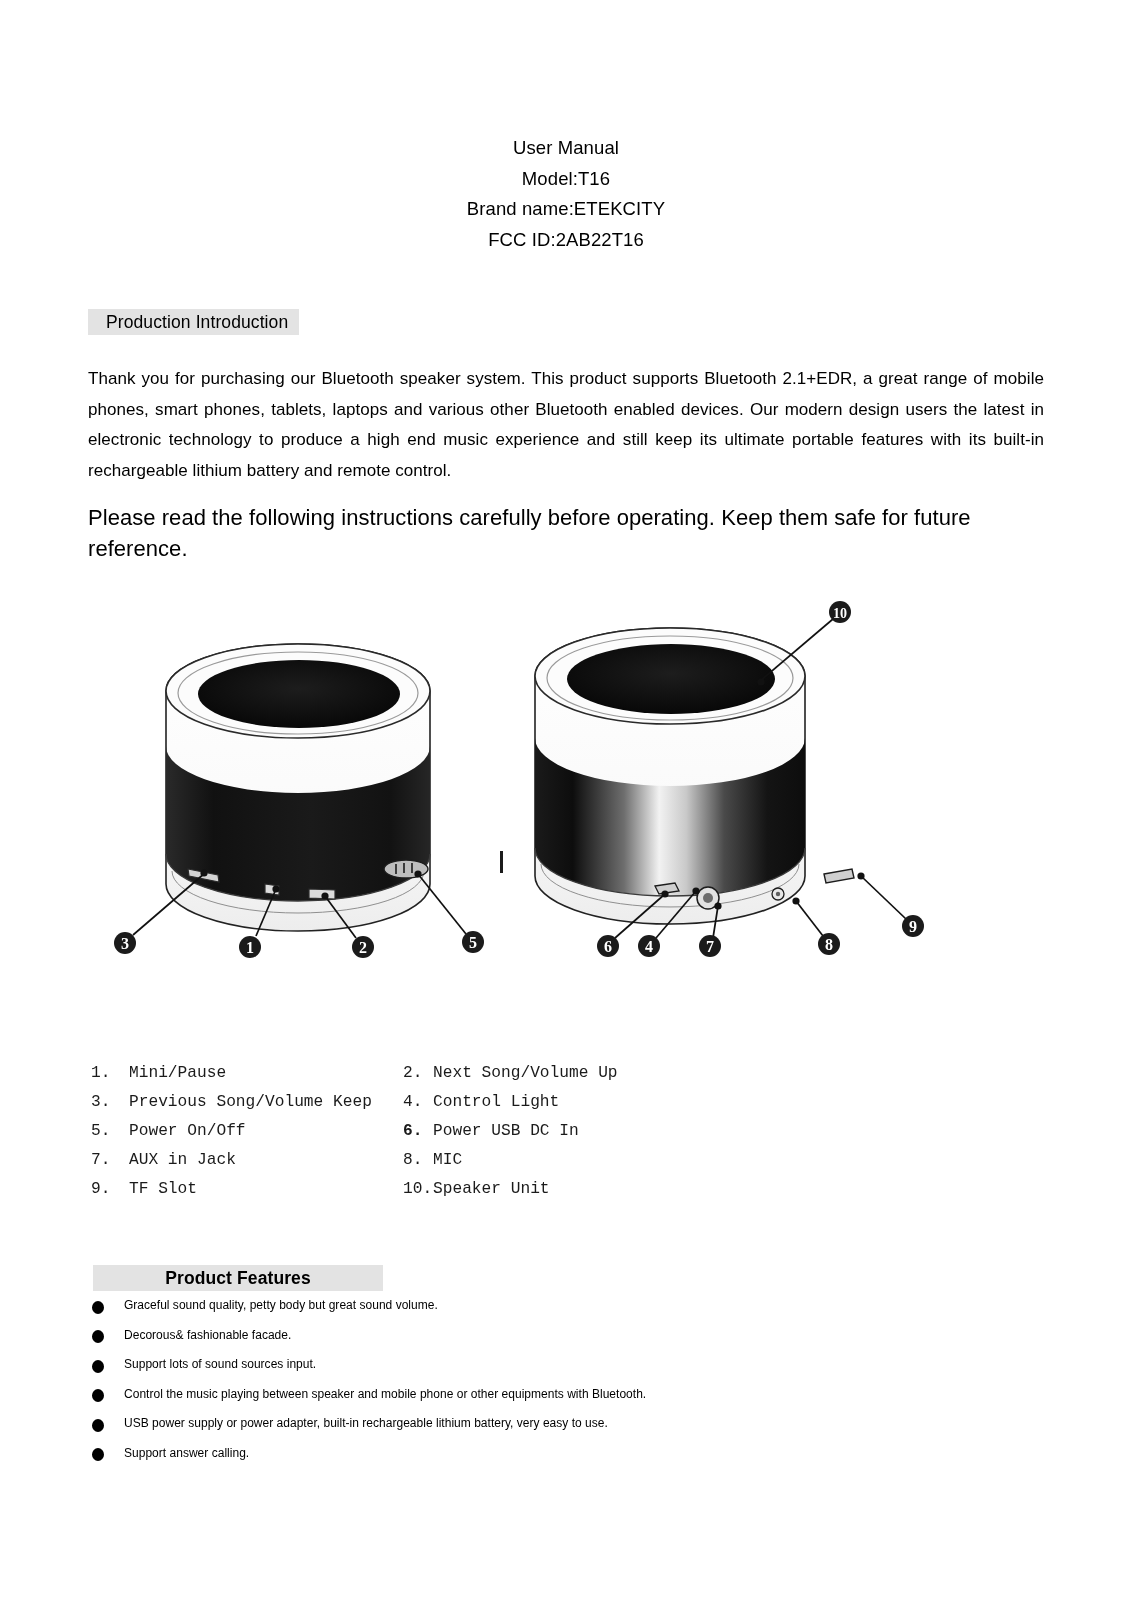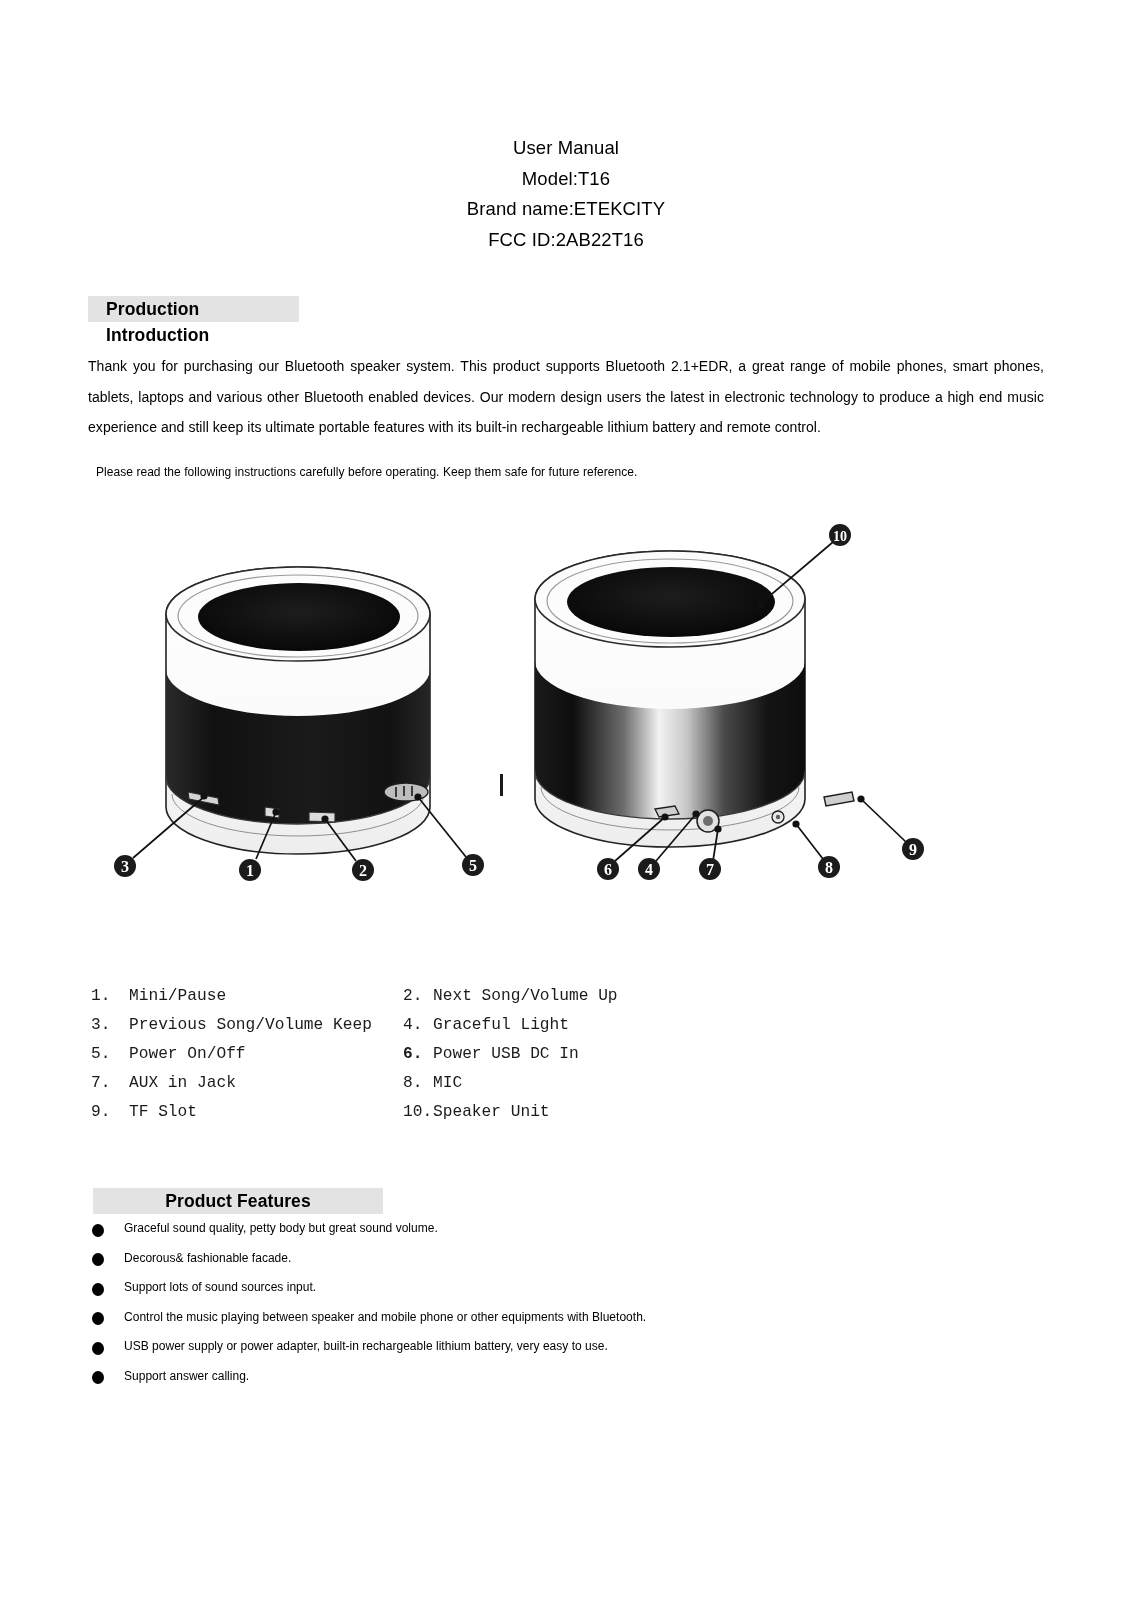--- a/index.html
+++ b/index.html
@@ -35,49 +35,48 @@
 
   
   .section-bar {
     background: #e3e3e3;
     height: 26px;
     line-height: 26px;
     font-size: 17.5px;
   }
   .section-bar.intro {
     width: 211px;
-    margin-top: 41px;
-    font-weight: bold;
+    margin-top: 54px;
+    font-weight: normal;
     padding-left: 18px;
     box-sizing: border-box;
     letter-spacing: 0.1px;
   }
   .section-bar.features {
     width: 290px;
     margin-left: 5px;
     text-align: center;
     font-weight: bold;
     letter-spacing: 0.1px;
   }
 
   
   .intro-para {
     margin-top: 29px;
-    font-size: 14px;
+    font-size: 17px;
     line-height: 30.5px;
     text-align: justify;
     text-justify: inter-word;
     letter-spacing: 0.05px;
   }
   .intro-note {
     margin-top: 0px;
-    font-size: 12px;
+    font-size: 22px;
     line-height: 30.5px;
     letter-spacing: 0.05px;
-    margin-left: 8px;
   }
 
   
   .figure {
     margin-top: 22px;
     width: 956px;
     height: 420px;
     position: relative;
   }
   .figure svg { display: block; }
@@ -324,21 +323,21 @@
       </div>
     </div>
 
     <div class="parts-row">
       <div class="parts-cell left">
         <span class="parts-num">3.</span>
         <span>Previous Song/Volume Keep</span>
       </div>
       <div class="parts-cell right">
         <span class="parts-num">4.</span>
-        <span>Graceful Light</span>
+        <span>Control Light</span>
       </div>
     </div>
 
     <div class="parts-row">
       <div class="parts-cell left">
         <span class="parts-num">5.</span>
         <span>Power On/Off</span>
       </div>
       <div class="parts-cell right">
         <span class="parts-num bold">6.</span>

